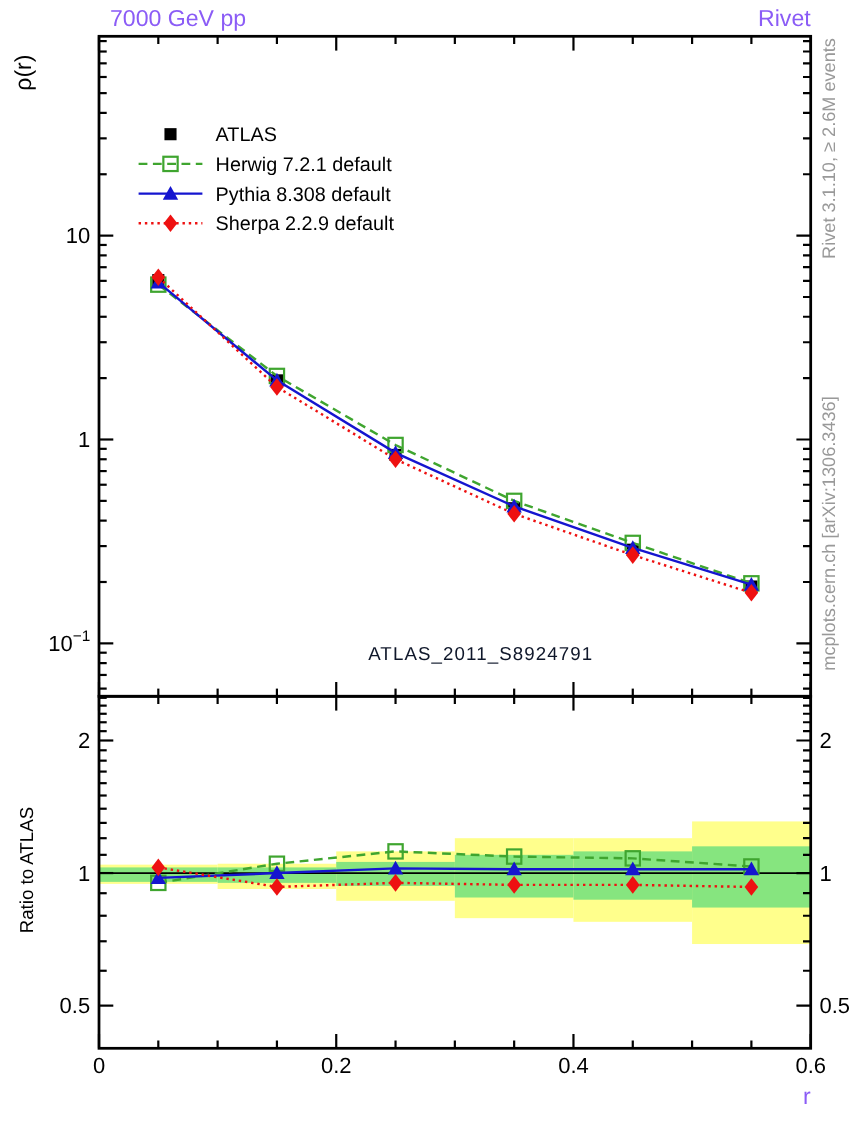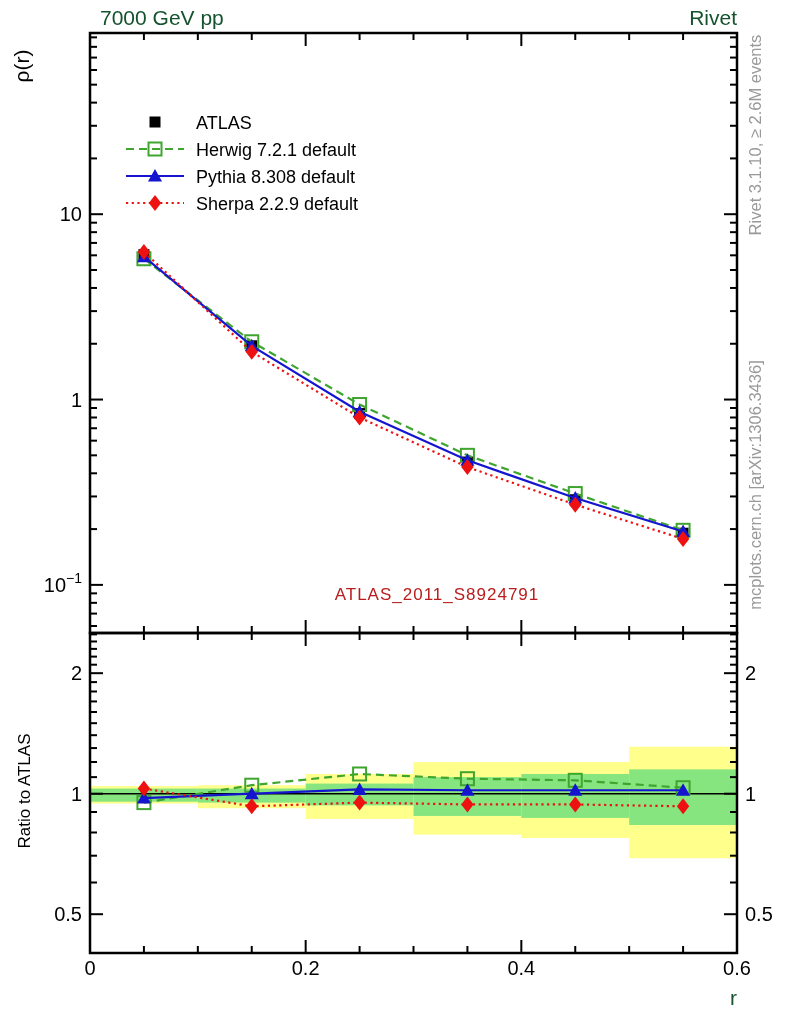--- a/index.html
+++ b/index.html
@@ -1,28 +1,28 @@
 <!DOCTYPE html>
 <html><head>
 <meta charset="utf-8">
 <style>
   html,body{margin:0;padding:0;background:#fff;}
   body{font-family:"Liberation Sans","DejaVu Sans",sans-serif;}
   .page{position:relative;width:786px;height:1024px;background:#fff;overflow:hidden;}
   svg{position:absolute;left:0;top:0;}
   svg text{font-family:"Liberation Sans","DejaVu Sans",sans-serif;}
-  .t{position:absolute;color:#14532d;white-space:nowrap;}
+  .t{position:absolute;color:#8b5cf6;white-space:nowrap;}
   .title{font-size:21px;top:6px;}
   .title-right{right:49px;}
   .title-left{left:100px;}
   .rot{position:absolute;white-space:nowrap;transform:translate(-50%,-50%) rotate(-90deg);}
   .mainylab{left:22px;top:66px;font-size:21px;}
   .ratioylab{left:25px;top:791px;font-size:17px;}
   .xlab{right:49px;top:986px;font-size:21px;}
-  .watermark{left:437px;top:595px;transform:translate(-50%,-50%);font-size:17px;letter-spacing:1px;color:#b91c1c;}
+  .watermark{left:437px;top:595px;transform:translate(-50%,-50%);font-size:17px;letter-spacing:1px;color:#0f172a;}
   .sidetext{font-size:16.5px;color:#999;}
   .side-top{left:755px;top:135px;}
   .side-bottom{left:755px;top:485px;}
 </style>
 </head>
 <body>
 
 <div class="page">
   <svg id="plot" width="786" height="1024" viewBox="0 0 786 1024">
       <g>

